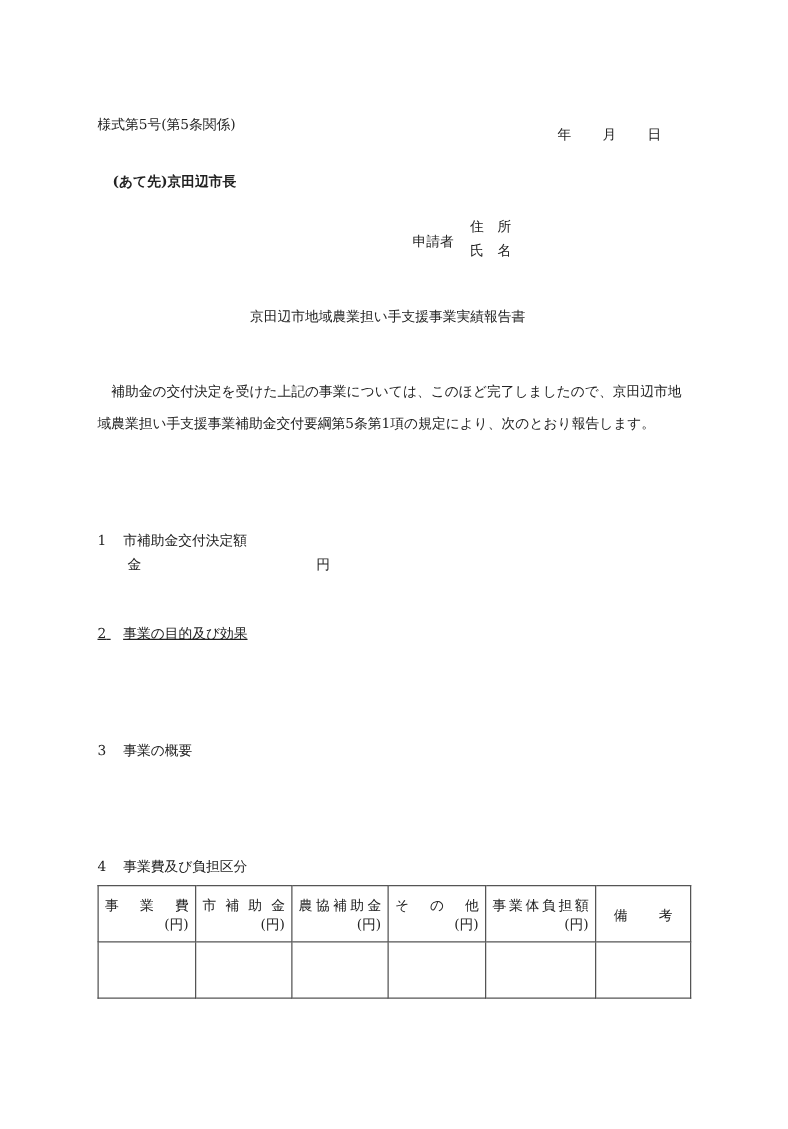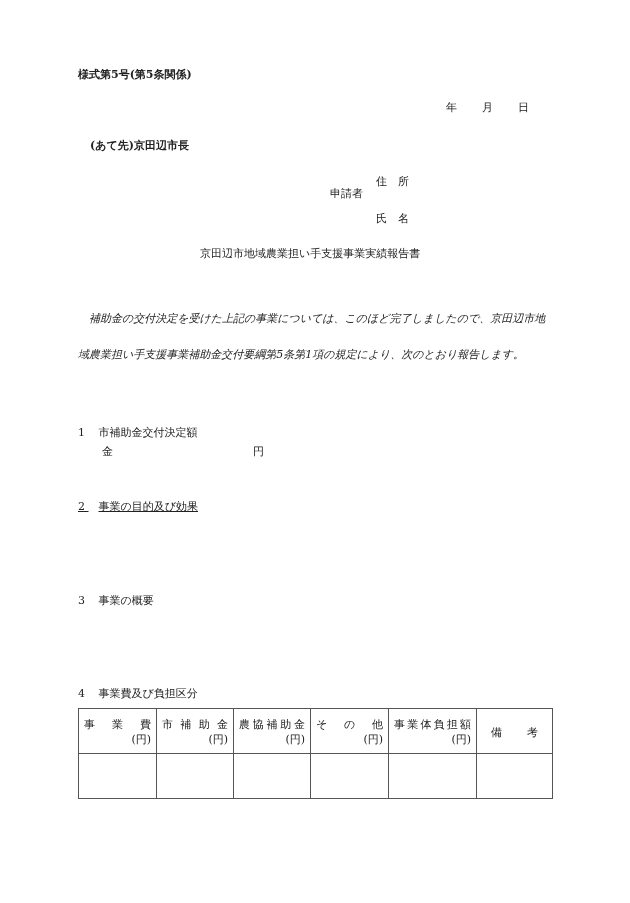--- a/index.html
+++ b/index.html
@@ -1,44 +1,44 @@
 <!DOCTYPE html>
 <html><head>
 <meta charset="utf-8">
 <style>
   html, body { margin:0; padding:0; background:#ffffff; }
   body { width:630px; height:903px; position:relative; overflow:hidden;
          font-family:"DejaVu Serif","Liberation Serif",serif; color:#222; font-size:11px; }
   .abs { position:absolute; white-space:nowrap; }
-  .para { position:absolute; left:78px; width:478px; font-size:11px; line-height:36px; white-space:normal;font-style:italic; }
+  .para { position:absolute; left:78px; width:478px; font-size:11px; line-height:25px; white-space:normal; }
   table.t { position:absolute; left:78px; top:708px; border-collapse:collapse; table-layout:fixed; }
   table.t td { border:1px solid #555; padding:0; vertical-align:top; font-size:11px; }
   .hcell { position:relative; height:44px; }
   .hl { position:absolute; top:8px; left:5px; right:5px; display:flex; justify-content:space-between; }
   .hr { position:absolute; bottom:6px; right:5px; }
   .hcenter { position:absolute; top:16px; left:14px; right:14px; display:flex; justify-content:space-between; }
   .bcell { height:44px; }
 </style>
 </head>
 <body>
 
-<div class="abs" style="left:78px; top:67px;font-weight:bold;">様式第5号(第5条関係)</div>
+<div class="abs" style="left:78px; top:92px;">様式第5号(第5条関係)</div>
 
 <div class="abs" style="left:446px; top:100px;">
   <span style="position:absolute; left:0;">年</span>
   <span style="position:absolute; left:36px;">月</span>
   <span style="position:absolute; left:72px;">日</span>
 </div>
 
 <div class="abs" style="left:90px; top:138px;font-weight:bold;">(あて先)京田辺市長</div>
 
 <div class="abs" style="left:330px; top:174px;">
   <span style="position:absolute; left:0; top:12px;">申請者</span>
   <span style="position:absolute; left:46px; top:0;font-family:Liberation Mono, monospace;">住　所</span>
-  <span style="position:absolute; left:46px; top:37px;">氏　名</span>
+  <span style="position:absolute; left:46px; top:19px;">氏　名</span>
 </div>
 
 <div class="abs" style="left:200px; top:246px;font-family:Liberation Serif, serif;">京田辺市地域農業担い手支援事業実績報告書</div>
 
 <div class="para" style="top:301px;">　補助金の交付決定を受けた上記の事業については、このほど完了しましたので、京田辺市地域農業担い手支援事業補助金交付要綱第5条第1項の規定により、次のとおり報告します。</div>
 
 <div class="abs" style="left:78px; top:425px;">
   <span>1</span>
   <span style="margin-left:10px;text-align:center;">市補助金交付決定額</span>
 </div>

